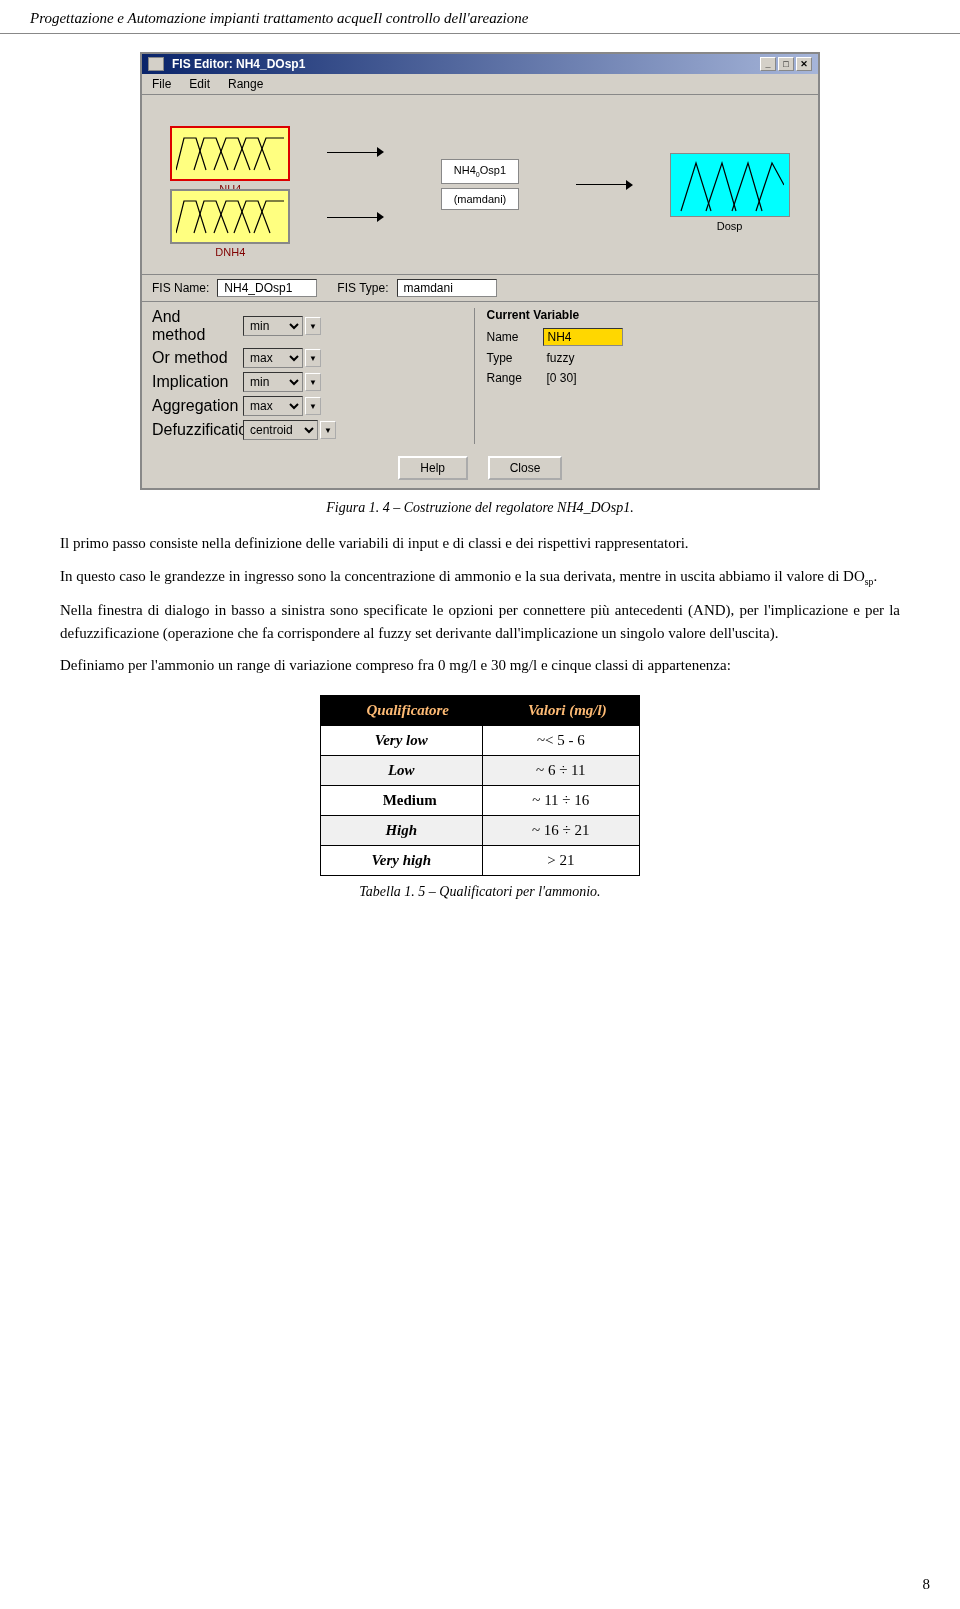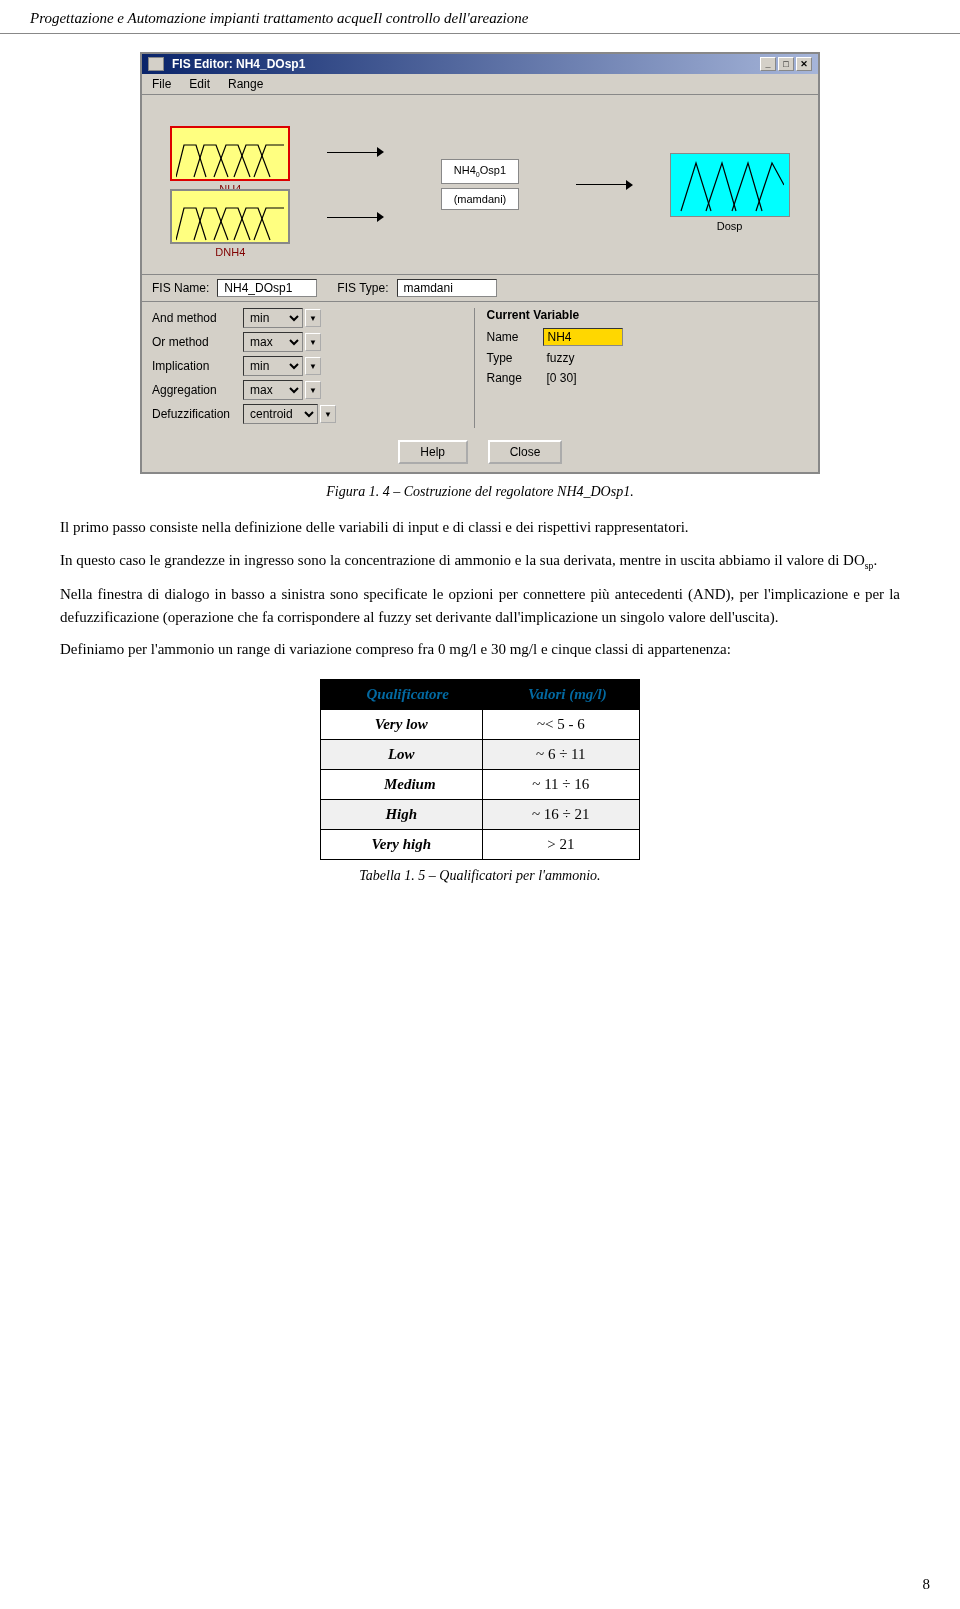--- a/index.html
+++ b/index.html
@@ -112,21 +112,21 @@
 
     .fis-input-box {
       border: 2px solid #f00;
       background: #ffff80;
       width: 120px;
       height: 55px;
       position: relative;
       display: flex;
       flex-direction: column;
       align-items: center;
-      justify-content: flex-end;
+      justify-content: center;
     }
 
     .fis-input-box.yellow-only {
       border: 2px solid #888;
       background: #ffff80;
     }
 
     .fis-input-label {
       position: absolute;
       bottom: -16px;
@@ -219,21 +219,21 @@
 
     .fis-method-row {
       display: flex;
       align-items: center;
       margin-bottom: 4px;
       gap: 6px;
     }
 
     .fis-method-label {
       width: 85px;
-      font-size: 12px;
+      font-size: 16px;
       flex-shrink: 0;
     }
 
     .fis-select-group {
       display: flex;
       align-items: center;
       gap: 2px;
     }
 
     .fis-select {
@@ -325,21 +325,21 @@
 
     .data-table th, .data-table td {
       border: 1px solid #000;
       padding: 6px 24px;
       text-align: center;
       font-size: 15px;
     }
 
     .data-table th {
       background: #000;
-      color: #0369a1;
+      color: #fdba74;
       font-weight: bold;
       font-style: italic;
       padding-left: 37px;
     }
 
     .data-table td {
       background: #fff;
     }
 
     .data-table tr:nth-child(even) td {
@@ -575,21 +575,21 @@
     <tbody id="table-body">
     <tr>
           <td style="font-style: italic; font-weight: bold;">Very low</td>
           <td>~&lt; 5 - 6</td>
         </tr>
         <tr>
           <td style="font-style: italic; font-weight: bold;">Low</td>
           <td>~ 6 ÷ 11</td>
         </tr>
         <tr>
-          <td style="font-style: italic; font-weight: bold; padding-left: 41px;">Medium</td>
+          <td style="font-weight: bold; padding-left: 41px;">Medium</td>
           <td>~ 11 ÷ 16</td>
         </tr>
         <tr>
           <td style="font-style: italic; font-weight: bold;">High</td>
           <td>~ 16 ÷ 21</td>
         </tr>
         <tr>
           <td style="font-style: italic; font-weight: bold;">Very high</td>
           <td>&gt; 21</td>
         </tr>

